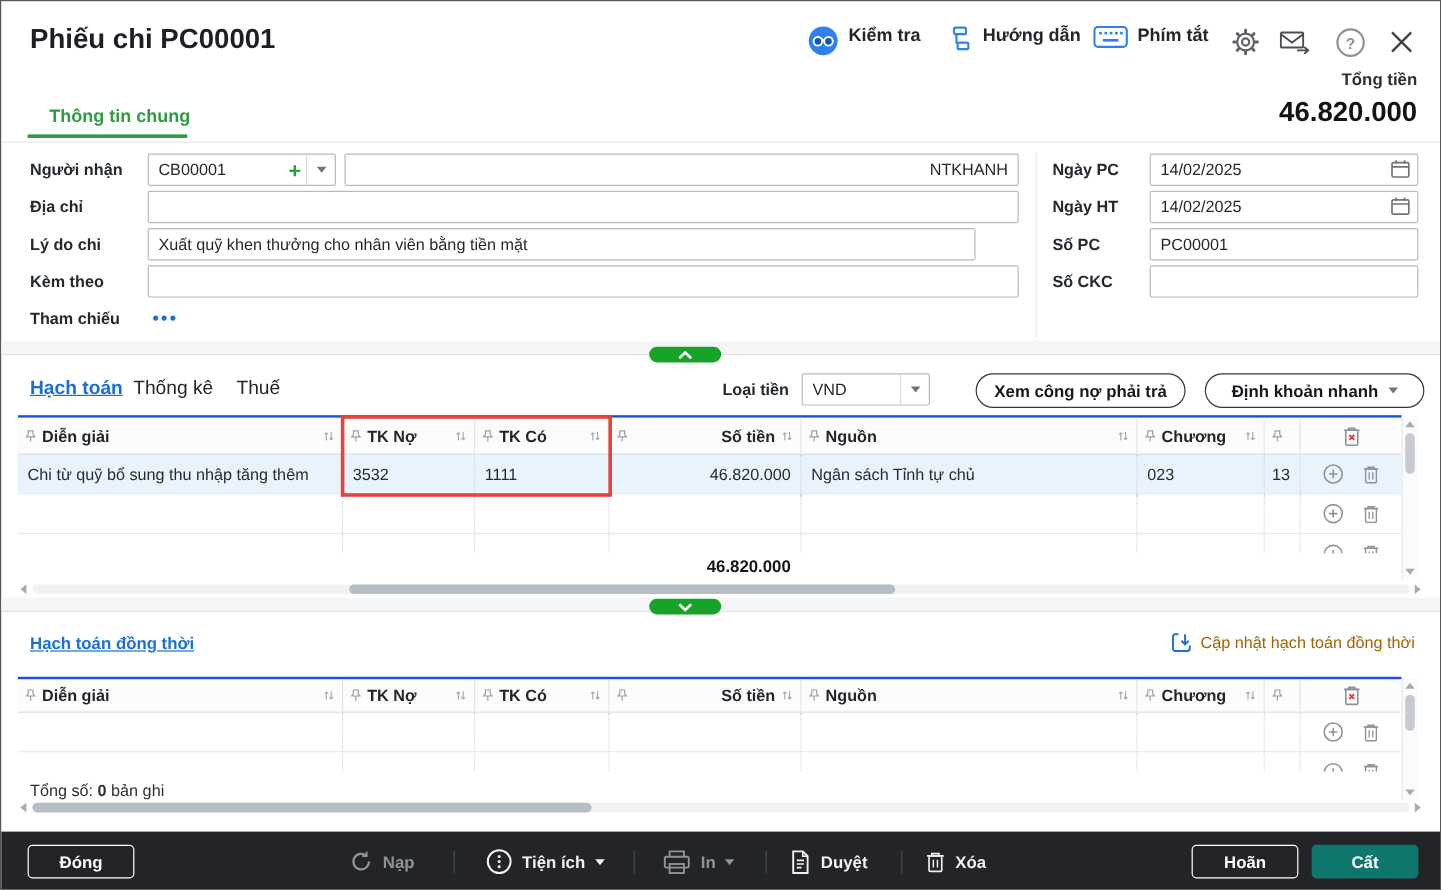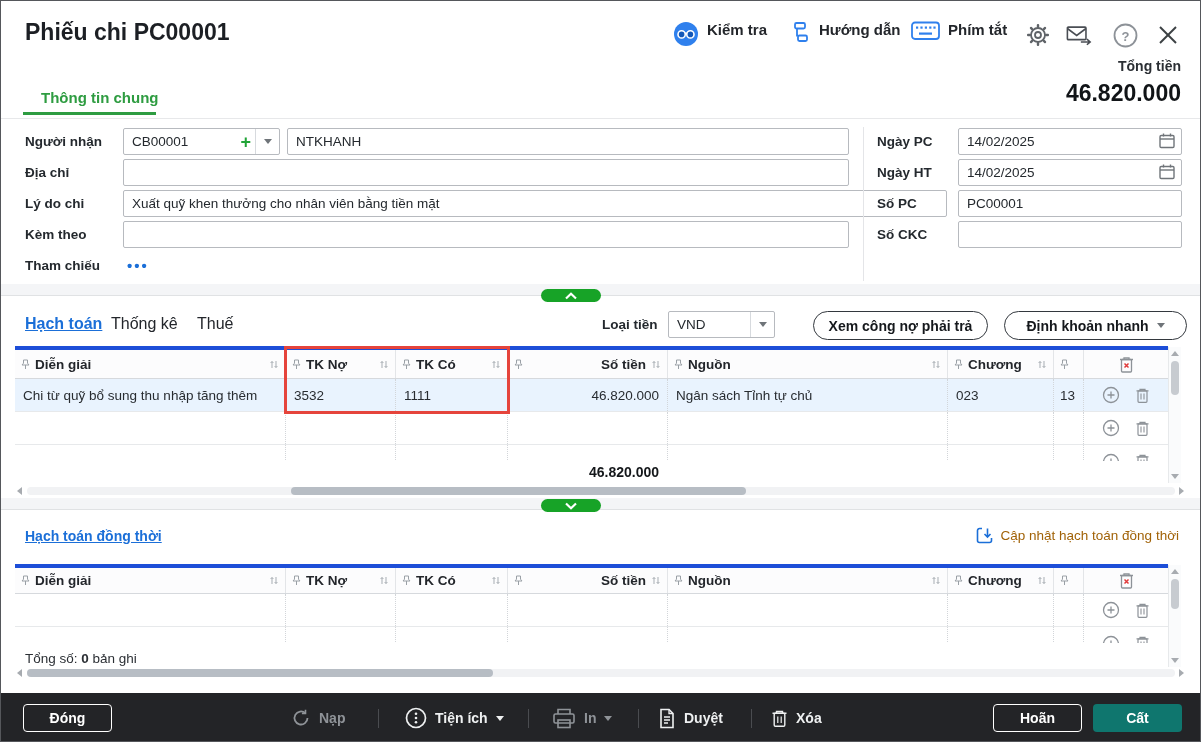--- a/index.html
+++ b/index.html
@@ -35,21 +35,21 @@
   .strip{position:absolute;left:0;width:100%;height:12px;background:#f4f5f7;border-bottom:1px solid #e0e2e4}
   .pill{position:absolute;left:540px;width:60px;height:13px;background:#17a327;border-radius:7px;display:flex;align-items:center;justify-content:center;cursor:pointer;z-index:6}
 
   
   .dtab{position:absolute;top:314px;font-size:16px;cursor:pointer;color:#23262b}
   .dtab.active{color:#1b6fd8;font-weight:700;text-decoration:underline}
   .pillbtn{position:absolute;top:310px;height:29px;border:1px solid #33383e;border-radius:15px;background:#fff;display:flex;align-items:center;justify-content:center;gap:8px;font-size:14px;font-weight:700;color:#15181c;cursor:pointer}
 
   
   .tbl{position:absolute;left:14px;width:1153px}
-  .thead{display:flex;height:33px;background:#fcfcfd;border-top:4px solid #1d4ed8;border-bottom:1px solid #d6d9dd;font-size:13.5px;font-weight:700;color:#23262b}
+  .thead{display:flex;height:33px;background:#fcfcfd;border-top:2px solid #1d4ed8;border-bottom:1px solid #d6d9dd;font-size:13.5px;font-weight:700;color:#23262b}
   .thead .cell{display:flex;align-items:center;gap:5px;padding:0 6px;border-right:1px solid #e3e5e8;overflow:hidden;white-space:nowrap}
   .trow{display:flex;height:33px;border-bottom:1px solid #e7e9eb;background:#fff;font-size:13.5px;color:#282c31}
   .trow .cell{display:flex;align-items:center;padding:0 8px;border-right:1px dotted #d2d5d9;overflow:hidden;white-space:nowrap}
   .sel{background:#e9f3fe}
   .num{justify-content:flex-end}
   .c0{width:271px}.c1{width:110px}.c2{width:112px}.c3{width:160px}.c4{width:280px}.c5{width:106px}.c6{width:30px}.c7{width:84px}
   .acts{justify-content:center;gap:15px;border-right:none !important}
   .partial{height:16px;overflow:hidden}
   .partial .trow{border-bottom:none}
   .ttotal{position:absolute;font-size:14px;font-weight:800;color:#14171a;text-align:right}
@@ -172,27 +172,27 @@
 
   <div class="lbl" style="left:24px;top:133px">Người nhận</div>
   <div class="combo" style="left:122px;top:127px;width:157px">
     <span class="ctext">CB00001</span>
     <span class="cplus">+</span>
     <span class="cdiv"></span>
     <span class="cdd">
         <span class="caret"></span>
       </span>
   </div>
-  <input class="inp" style="left: 286px; top: 127px; width: 562px;" readonly="" value="NTKHANH">
+  <input class="inp" style="left: 286px; top: 127px; width: 562px; text-align: right;" readonly="" value="NTKHANH">
 
   <div class="lbl" style="left:24px;top:164px">Địa chỉ</div>
   <input class="inp" style="left: 122px; top: 158px; width: 726px;" readonly="" value="">
 
   <div class="lbl" style="left:24px;top:195px">Lý do chi</div>
-  <input class="inp" style="left: 122px; top: 189px; width: 824px;" readonly="" value="Xuất quỹ khen thưởng cho nhân viên bằng tiền mặt">
+  <input class="inp" style="left: 122px; top: 189px; width: 690px;" readonly="" value="Xuất quỹ khen thưởng cho nhân viên bằng tiền mặt">
 
   <div class="lbl" style="left:24px;top:226px">Kèm theo</div>
   <input class="inp" style="left: 122px; top: 220px; width: 726px;" readonly="" value="">
 
   <div class="lbl" style="left:24px;top:257px">Tham chiếu</div>
   <div class="dots" style="left:126px;top:256px">•••</div>
 
   <div class="vdiv" style="left:862px;top:126px;height:154px"></div>
 
   <div class="lbl" style="left:876px;top:133px">Ngày PC</div>

